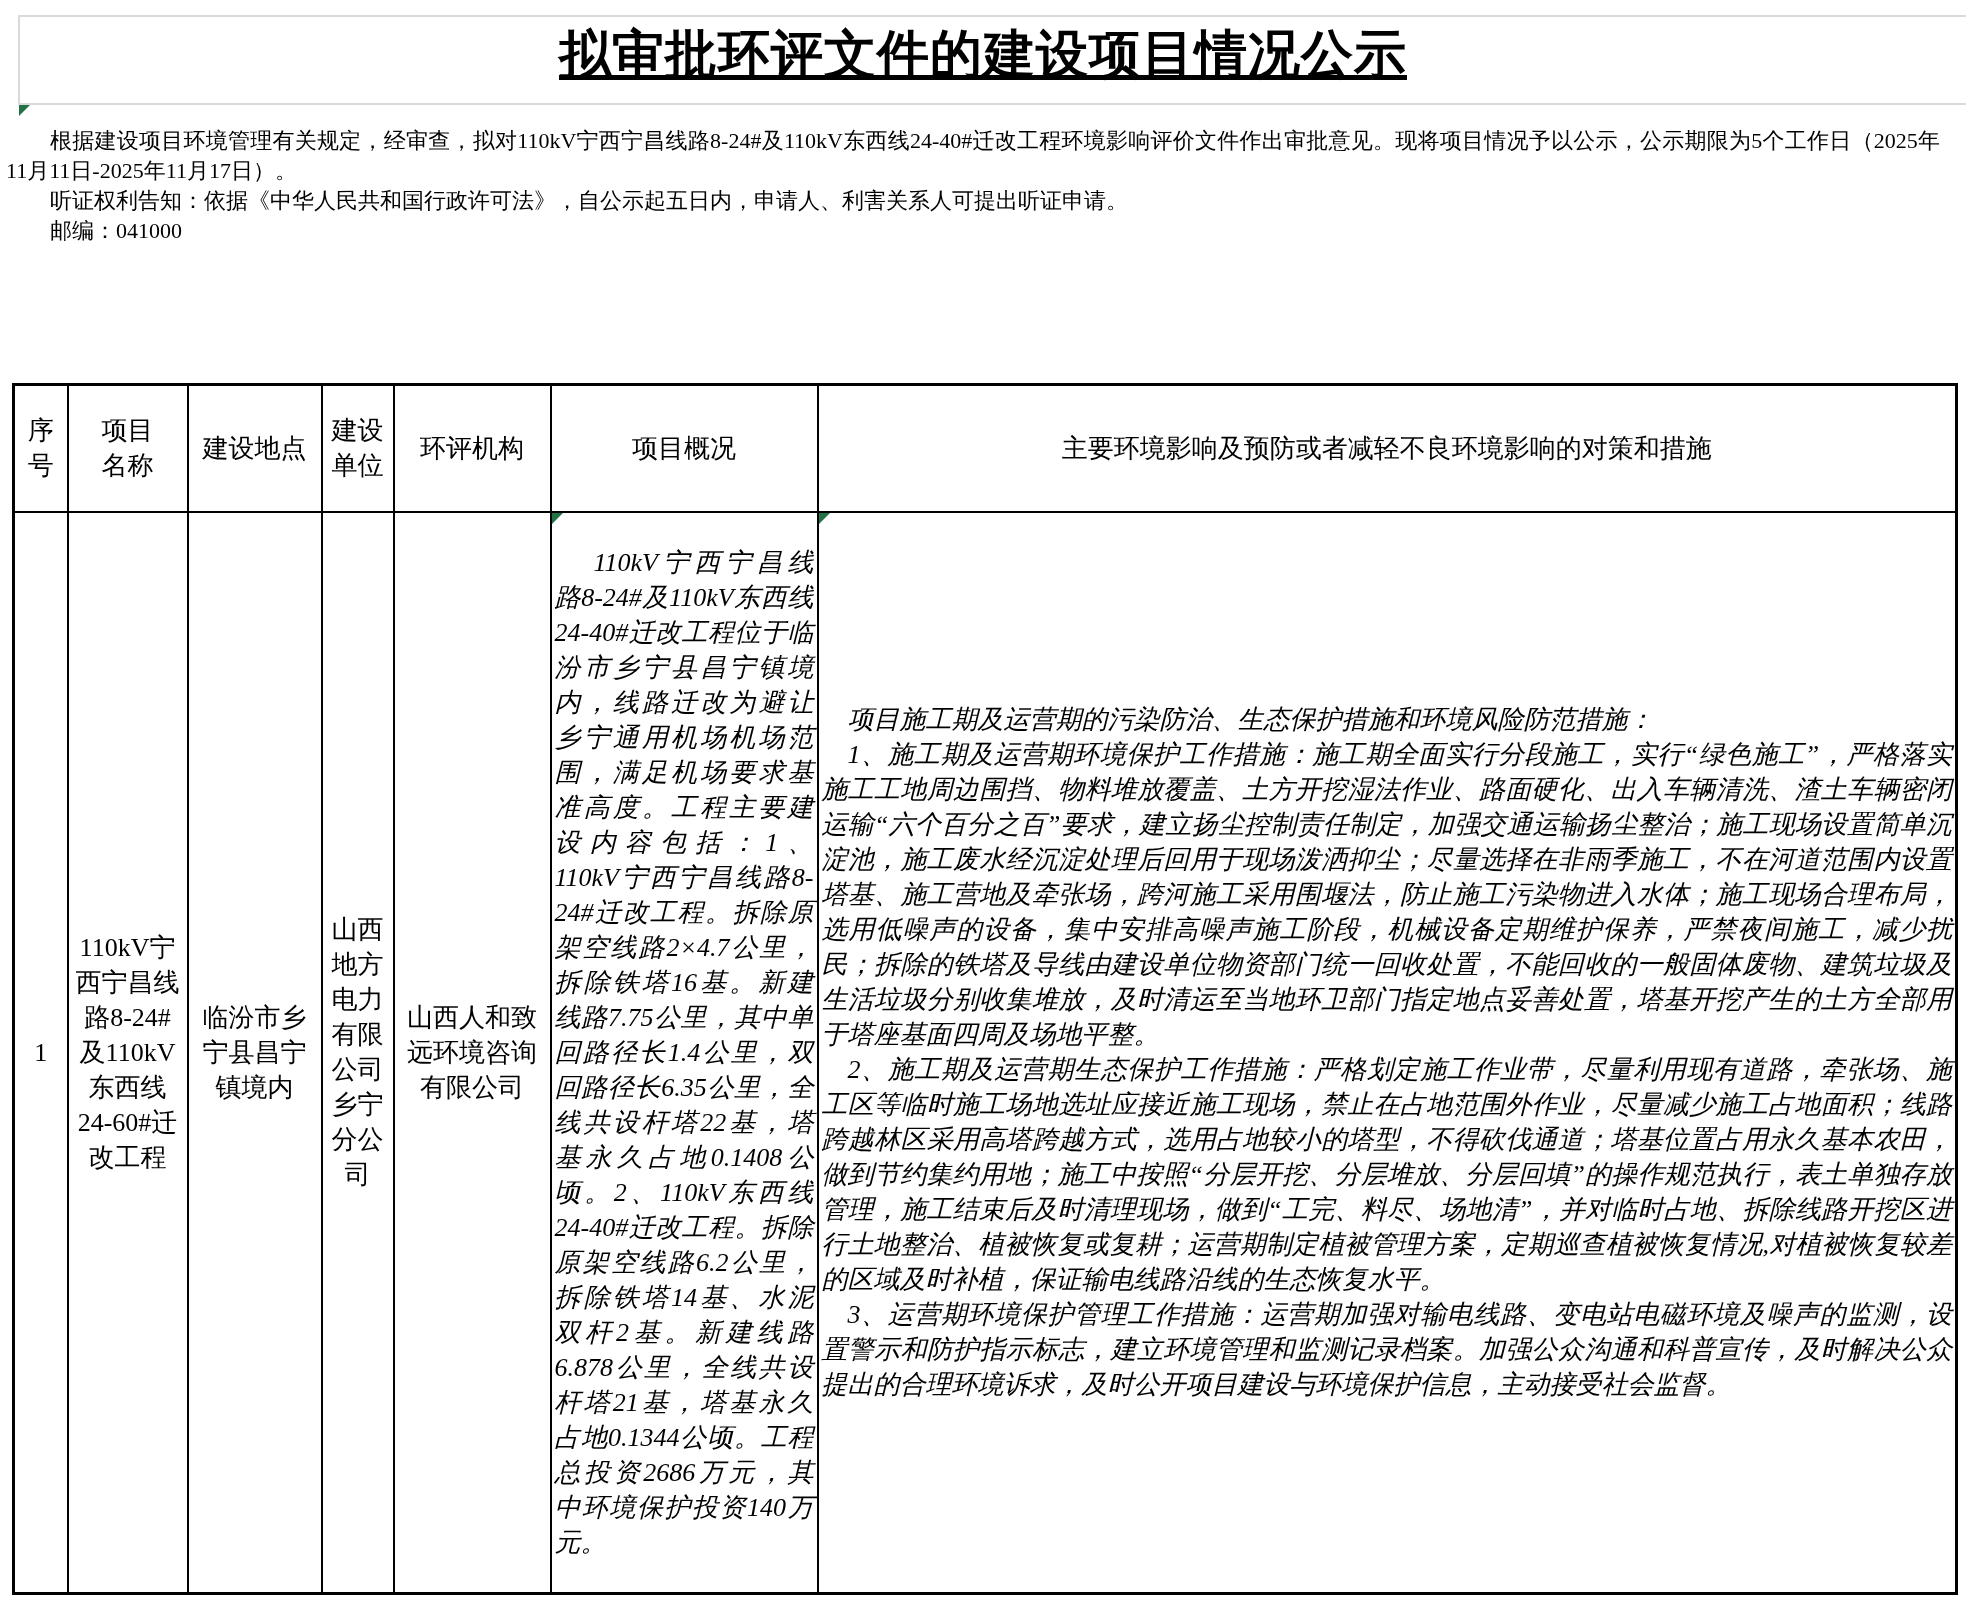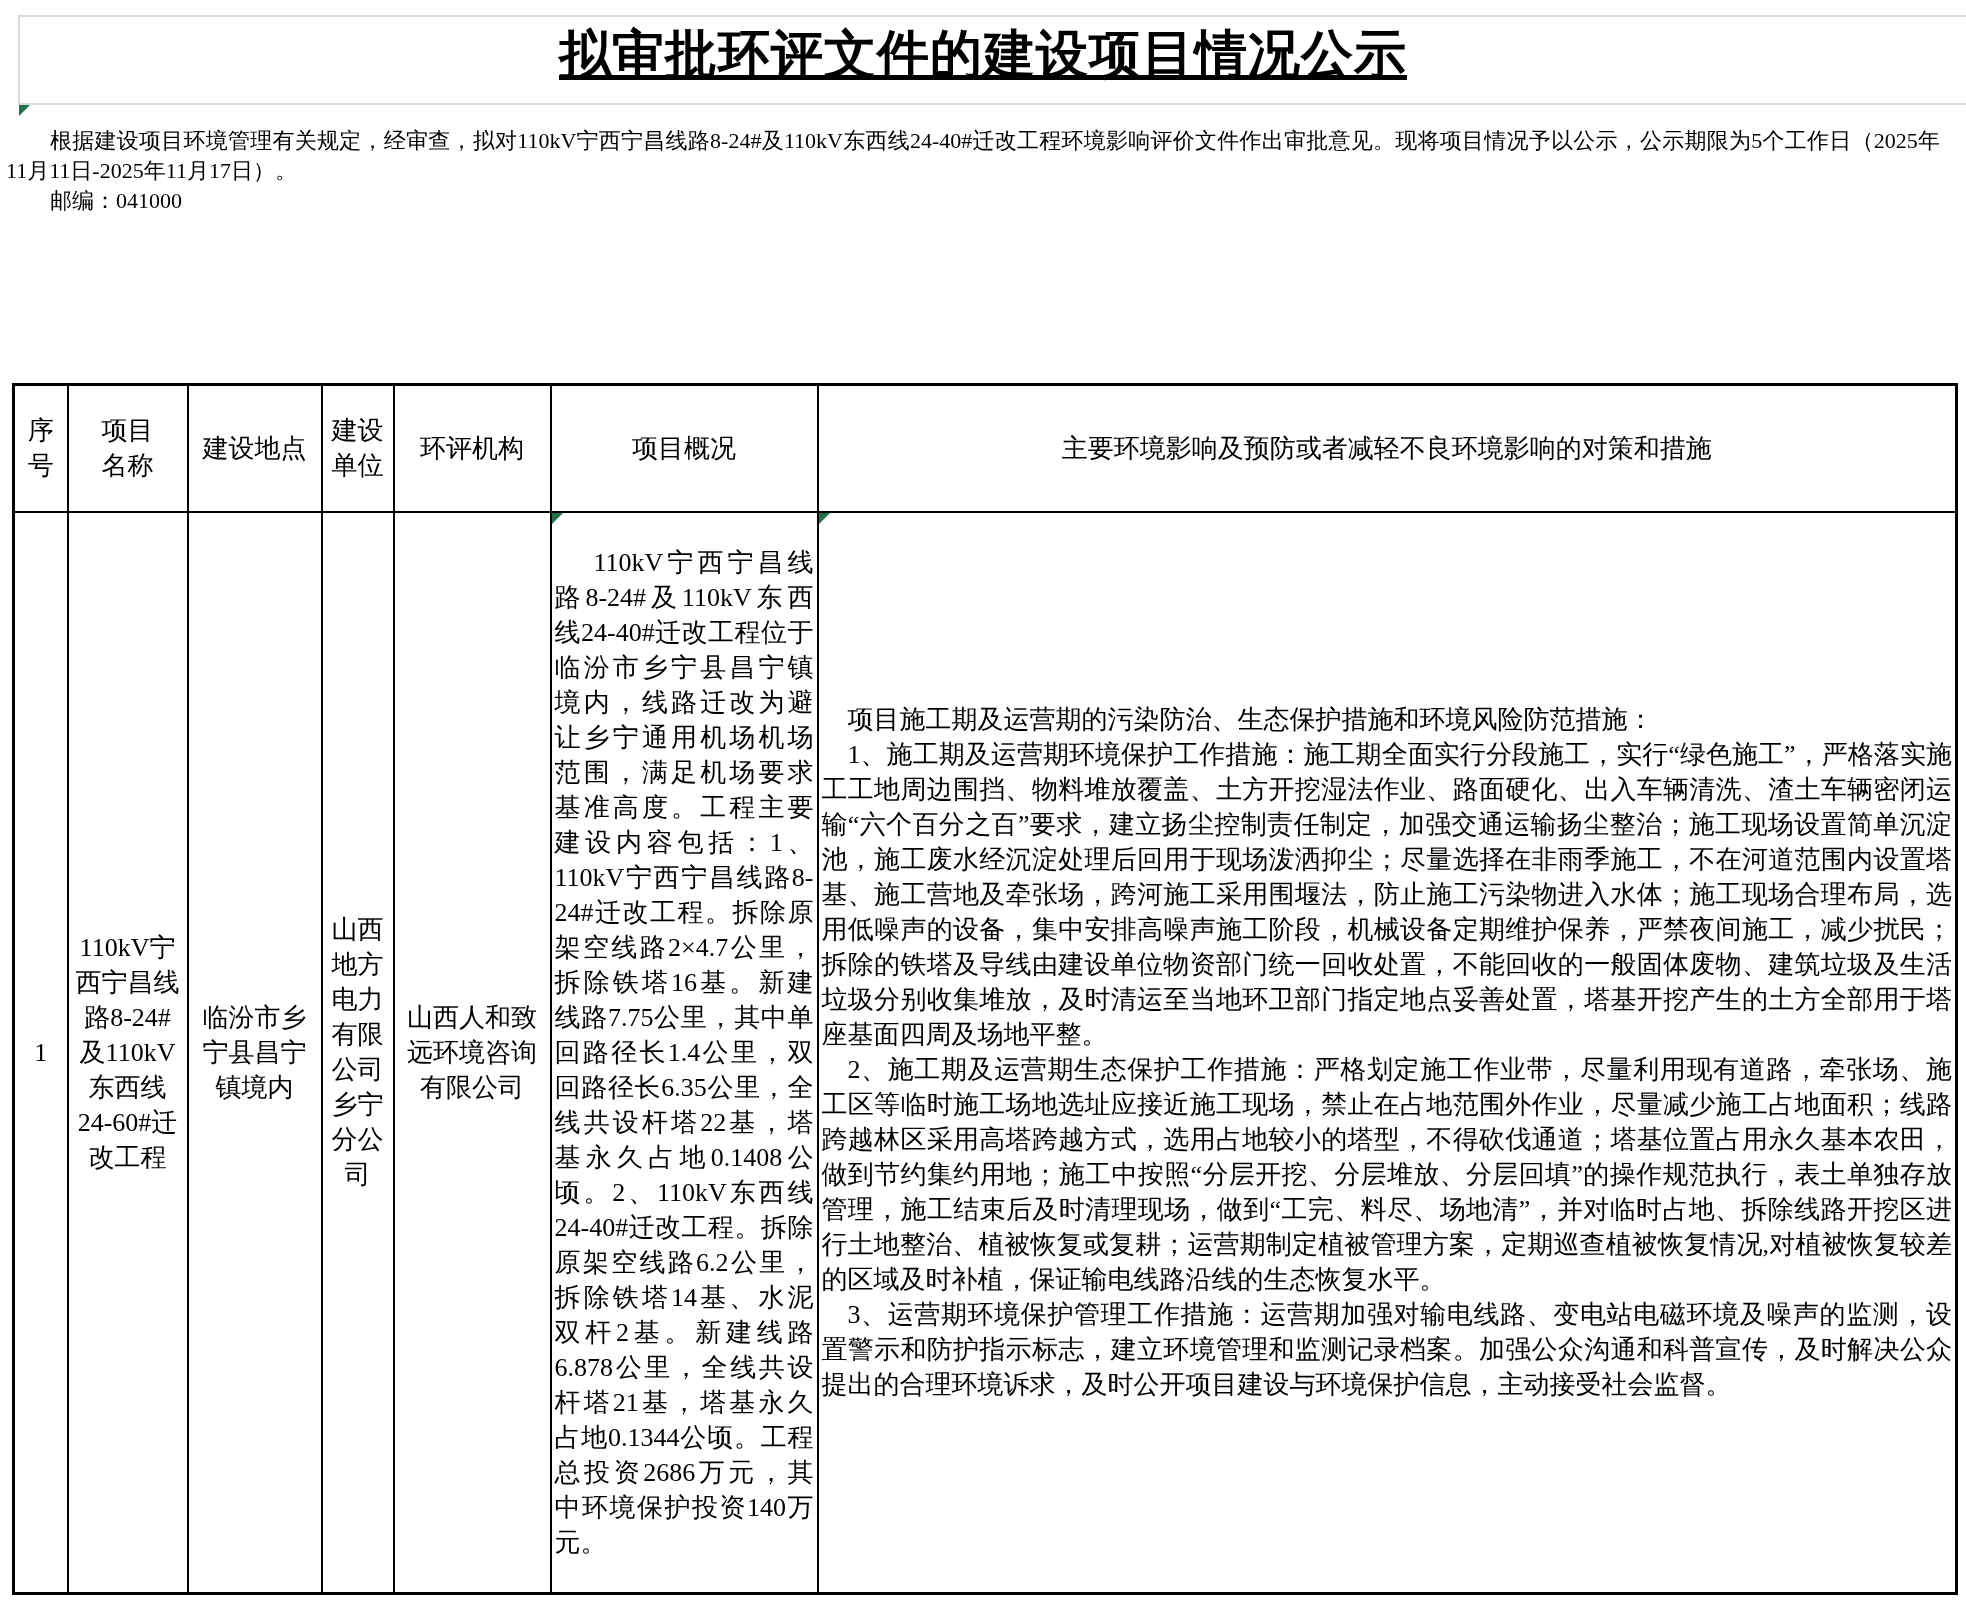--- a/index.html
+++ b/index.html
@@ -30,38 +30,39 @@
     border-collapse:collapse;table-layout:fixed;width:1943px;
     font-size:26px;line-height:35px;
   }
   .notice-table th,.notice-table td{
     border:2px solid #000;vertical-align:middle;padding:2px 3px;
     font-weight:normal;overflow:hidden;
   }
   .notice-table{border:3px solid #000;}
   .th-cell{text-align:center;white-space:pre-line;}
   .c-center{text-align:center;}
-  .cell-long{text-align:justify;position:relative;}
+  .cell-long{text-align:justify;position:relative;font-style:italic;}
   .cell-long p{margin:0;}
   .p-indent15{text-indent:1.5em;}
   .p-indent1{text-indent:1em;}
   .cell-flag{position:absolute;top:0;left:0;}
 </style>
 </head>
 <body>
 
 <div class="gridline-h" style="top:15px;left:18px;width:1948px;"></div>
 <div class="gridline-v" style="left:18px;top:15px;height:90px;"></div>
 <div class="gridline-h" style="top:103px;left:18px;width:1948px;"></div>
 <span class="flag" style="left:19px;top:105px;"></span>
 
 <h1 class="page-title">拟审批环评文件的建设项目情况公示</h1>
 
 <div class="intro">
   <p>根据建设项目环境管理有关规定，经审查，拟对110kV宁西宁昌线路8-24#及110kV东西线24-40#迁改工程环境影响评价文件作出审批意见。现将项目情况予以公示，公示期限为5个工作日（2025年11月11日-2025年11月17日）。</p>
+  <p>听证权利告知：依据《中华人民共和国行政许可法》，自公示起五日内，申请人、利害关系人可提出听证申请。</p>
   <p>邮编：041000</p>
 </div>
 
 <table class="notice-table">
   <colgroup>
     <col style="width:54px;">
     <col style="width:120px;">
     <col style="width:134px;">
     <col style="width:72px;">
     <col style="width:157px;">

